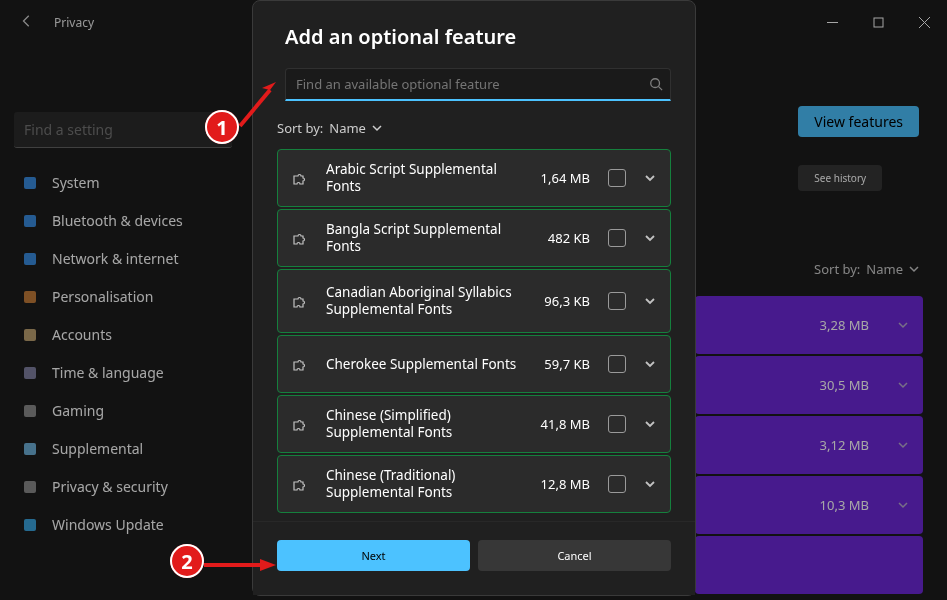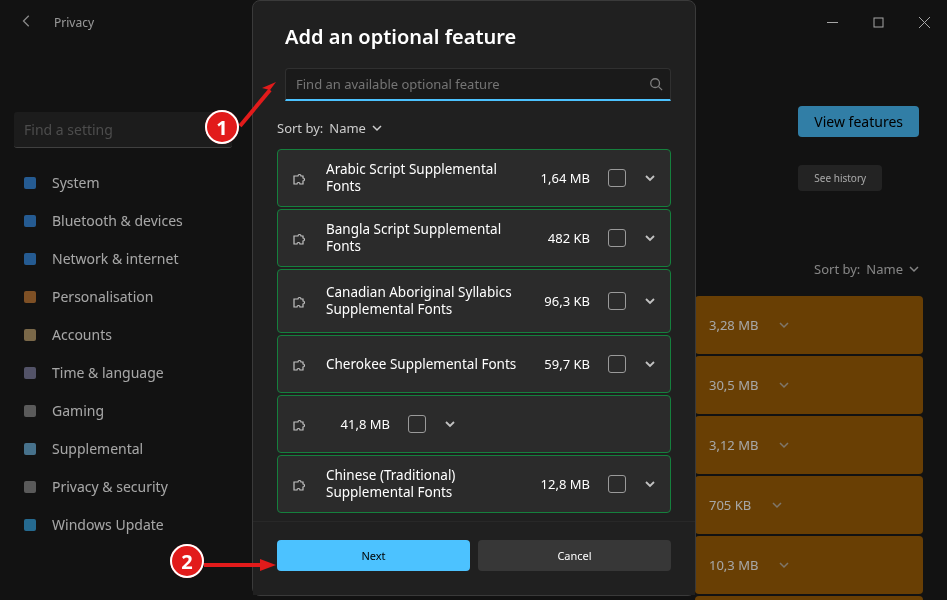--- a/index.html
+++ b/index.html
@@ -24,21 +24,21 @@
   .nav-item.selected::before { content:""; position:absolute; left:2px; top:10px; bottom:10px; width:3px; background:#4cc2ff; border-radius:2px; }
   .nav-icon { width:16px; height:16px; display:inline-flex; align-items:center; justify-content:center; }
 
   
   .main { position:absolute; top:44px; left:246px; right:10px; bottom:0; padding: 0 10px; }
   .right-buttons { position:absolute; top:62px; right:18px; display:flex; flex-direction:column; align-items:flex-start; gap:28px; }
   .btn-primary { background:#4cc2ff; color:#000; border:none; border-radius:4px; padding:6px 16px; font-size:14px; }
   .btn-secondary { background:#373737; color:#fff; border:none; border-radius:4px; padding:6px 16px; font-size:10px; }
   .sort-label-bg { position:absolute; right:18px; top:216px; font-size:13px; color:#ccc; display:flex; align-items:center; gap:6px; }
   .bg-rows { position:absolute; right:14px; top:252px; display:flex; flex-direction:column; width:228px; }
-  .bg-row { height:58px; background:#a16207; margin-bottom:2px; border-radius:4px; display:flex; align-items:center; padding:0 14px; gap:20px; font-size:14px; }
+  .bg-row { height:58px; background:#6d28d9; margin-bottom:2px; border-radius:4px; display:flex; align-items:center; justify-content:flex-end; padding:0 14px; gap:28px; font-size:14px; }
   .bg-row .size { font-size:13px; }
   .chev { opacity:.8; }
 
   
   .overlay { position:absolute; inset:0; background:rgba(0,0,0,.35); }
   .modal { position:absolute; top:0; left:252px; width:444px; height:596px; background:#202020; border:1px solid #3a3a3a; border-radius:8px; display:flex; flex-direction:column; }
   .modal-head { padding:22px 24px 8px;margin-left:8px; }
   .modal-title { font-size:20px; font-weight:600; margin-bottom:18px; }
   .modal-search { position:relative; }
   .modal-search input { width:100%; background:#1a1a1a; border:1px solid #303030; border-bottom:2px solid #4cc2ff; border-radius:4px 4px 0 0; color:#aaa; padding:6px 30px 6px 10px; font-size:13px; }
@@ -209,26 +209,20 @@
             <path d="M2 4 L6 8 L10 4" stroke="#ccc" fill="none" stroke-width="1.5"></path>
           </svg></span>
       </div>
       <div class="bg-row">
         <span class="size">3,12 MB</span>
         <span class="chev"><svg width="12" height="12">
             <path d="M2 4 L6 8 L10 4" stroke="#ccc" fill="none" stroke-width="1.5"></path>
           </svg></span>
       </div>
       <div class="bg-row">
-        <span class="size">705 KB</span>
-        <span class="chev"><svg width="12" height="12">
-            <path d="M2 4 L6 8 L10 4" stroke="#ccc" fill="none" stroke-width="1.5"></path>
-          </svg></span>
-      </div>
-      <div class="bg-row">
         <span class="size">10,3 MB</span>
         <span class="chev"><svg width="12" height="12">
             <path d="M2 4 L6 8 L10 4" stroke="#ccc" fill="none" stroke-width="1.5"></path>
           </svg></span>
       </div>
       <div class="bg-row"></div>
     </div>
 </div>
 
 <div class="overlay"></div>
@@ -295,20 +289,21 @@
         <span class="feat-size">59,7 KB</span>
         <span class="checkbox"></span>
         <span class="expand"><svg width="12" height="12">
             <path d="M2 4 L6 8 L10 4" stroke="#ddd" fill="none" stroke-width="1.8"></path>
           </svg></span>
       </div>
       <div class="feature-item std">
         <span class="puzzle"><svg viewBox="0 0 16 16">
             <path d="M2 5v8h3a1.5 1.5 0 0 1 3 0h3v-3a1.5 1.5 0 0 0 0-3V5H9a1.5 1.5 0 0 0-3 0H2z" fill="none" stroke="#ddd" stroke-width="1.2"></path>
           </svg></span>
+        <span class="feat-name">Chinese (Simplified) Supplemental Fonts</span>
         <span class="feat-size">41,8 MB</span>
         <span class="checkbox"></span>
         <span class="expand"><svg width="12" height="12">
             <path d="M2 4 L6 8 L10 4" stroke="#ddd" fill="none" stroke-width="1.8"></path>
           </svg></span>
       </div>
       <div class="feature-item std">
         <span class="puzzle"><svg viewBox="0 0 16 16">
             <path d="M2 5v8h3a1.5 1.5 0 0 1 3 0h3v-3a1.5 1.5 0 0 0 0-3V5H9a1.5 1.5 0 0 0-3 0H2z" fill="none" stroke="#ddd" stroke-width="1.2"></path>
           </svg></span>

